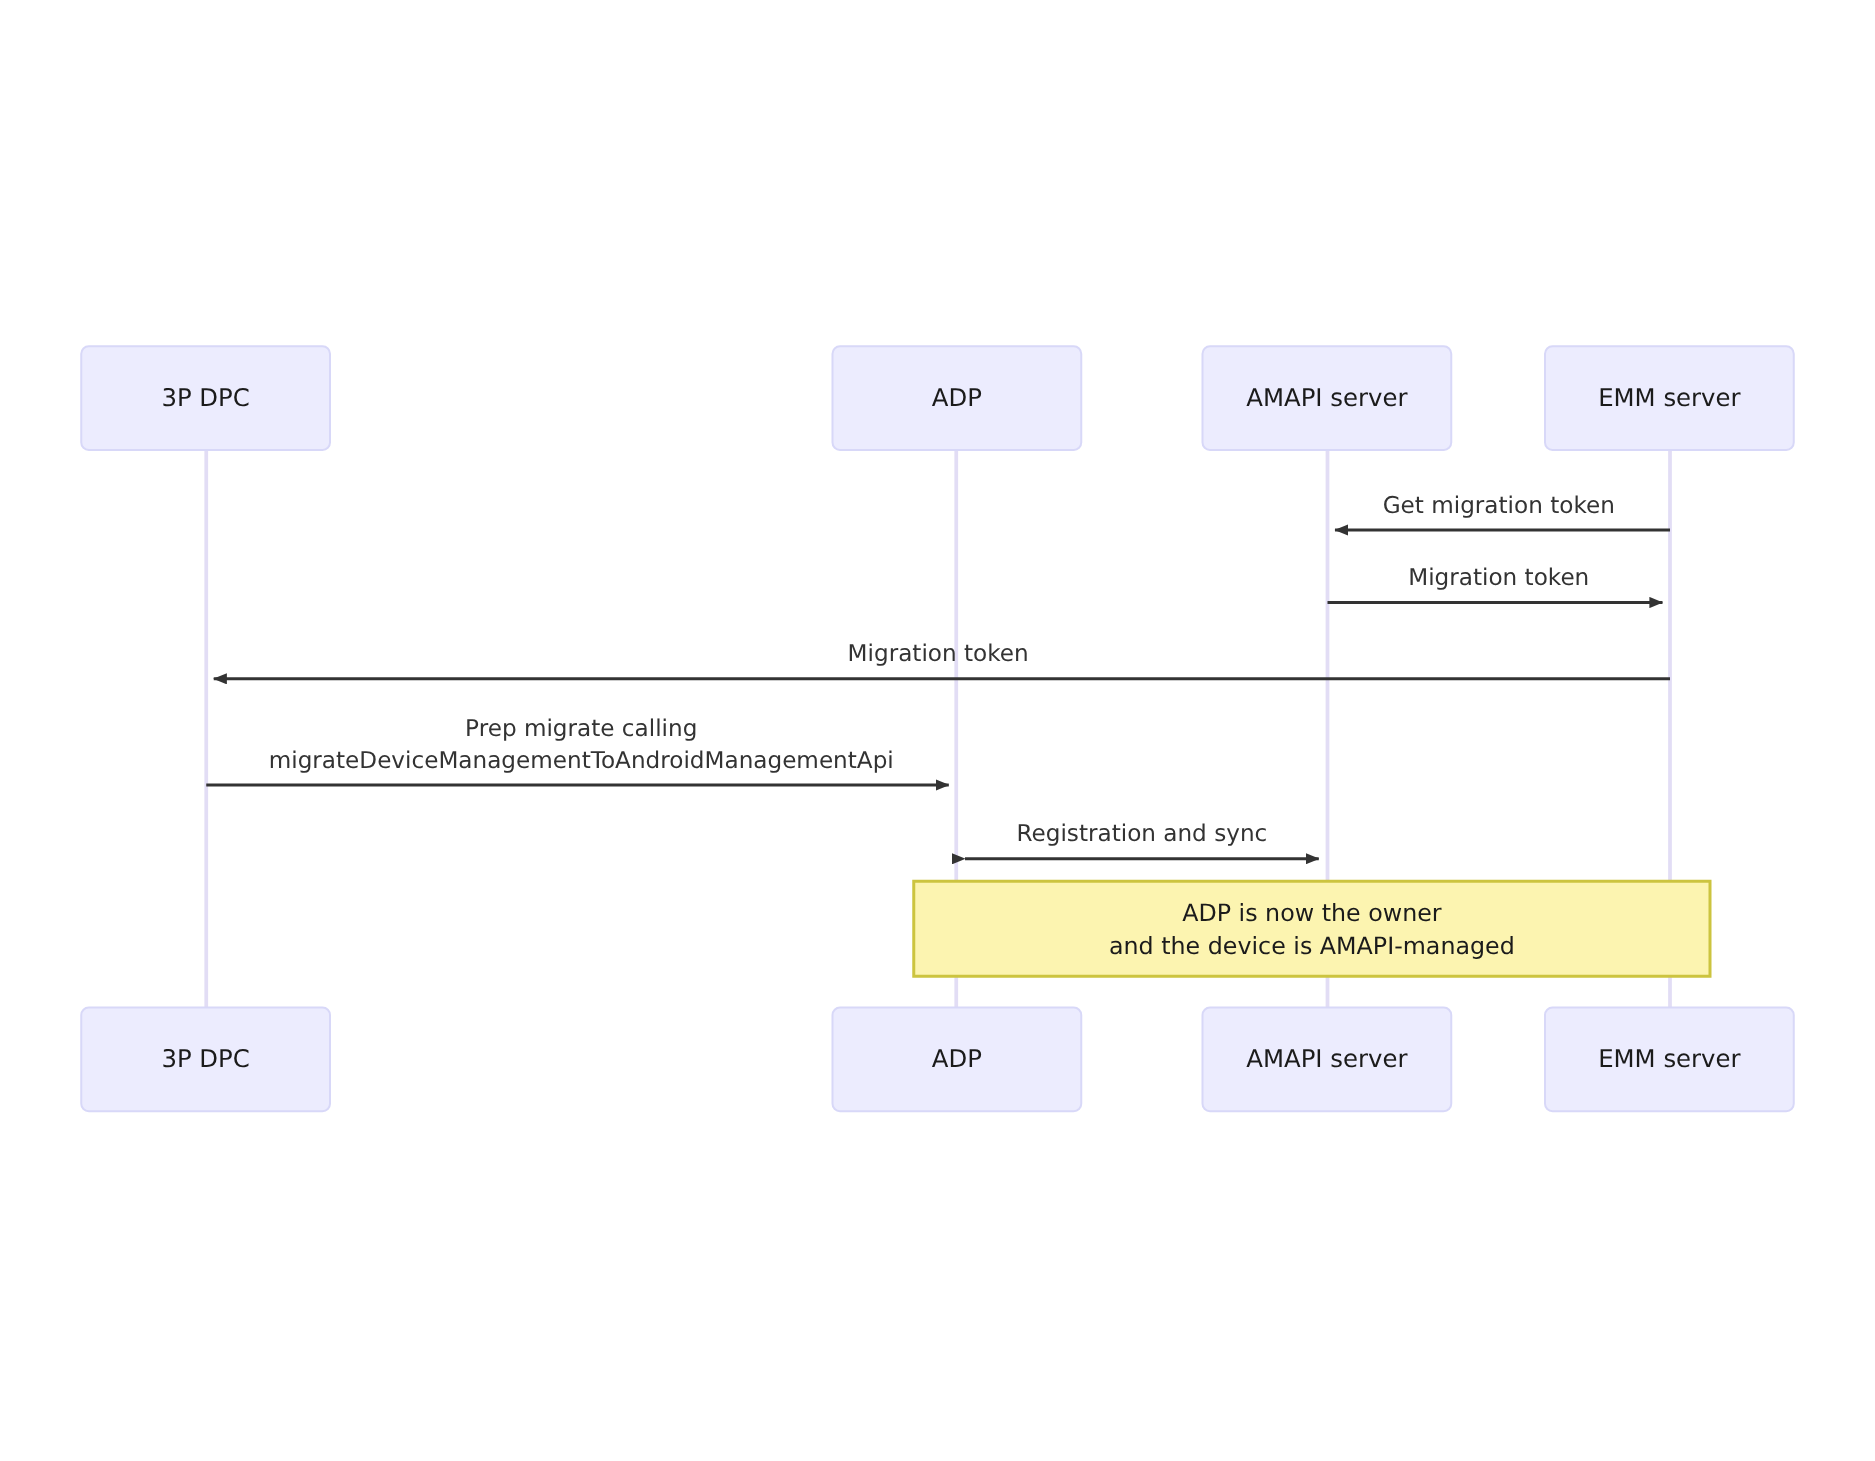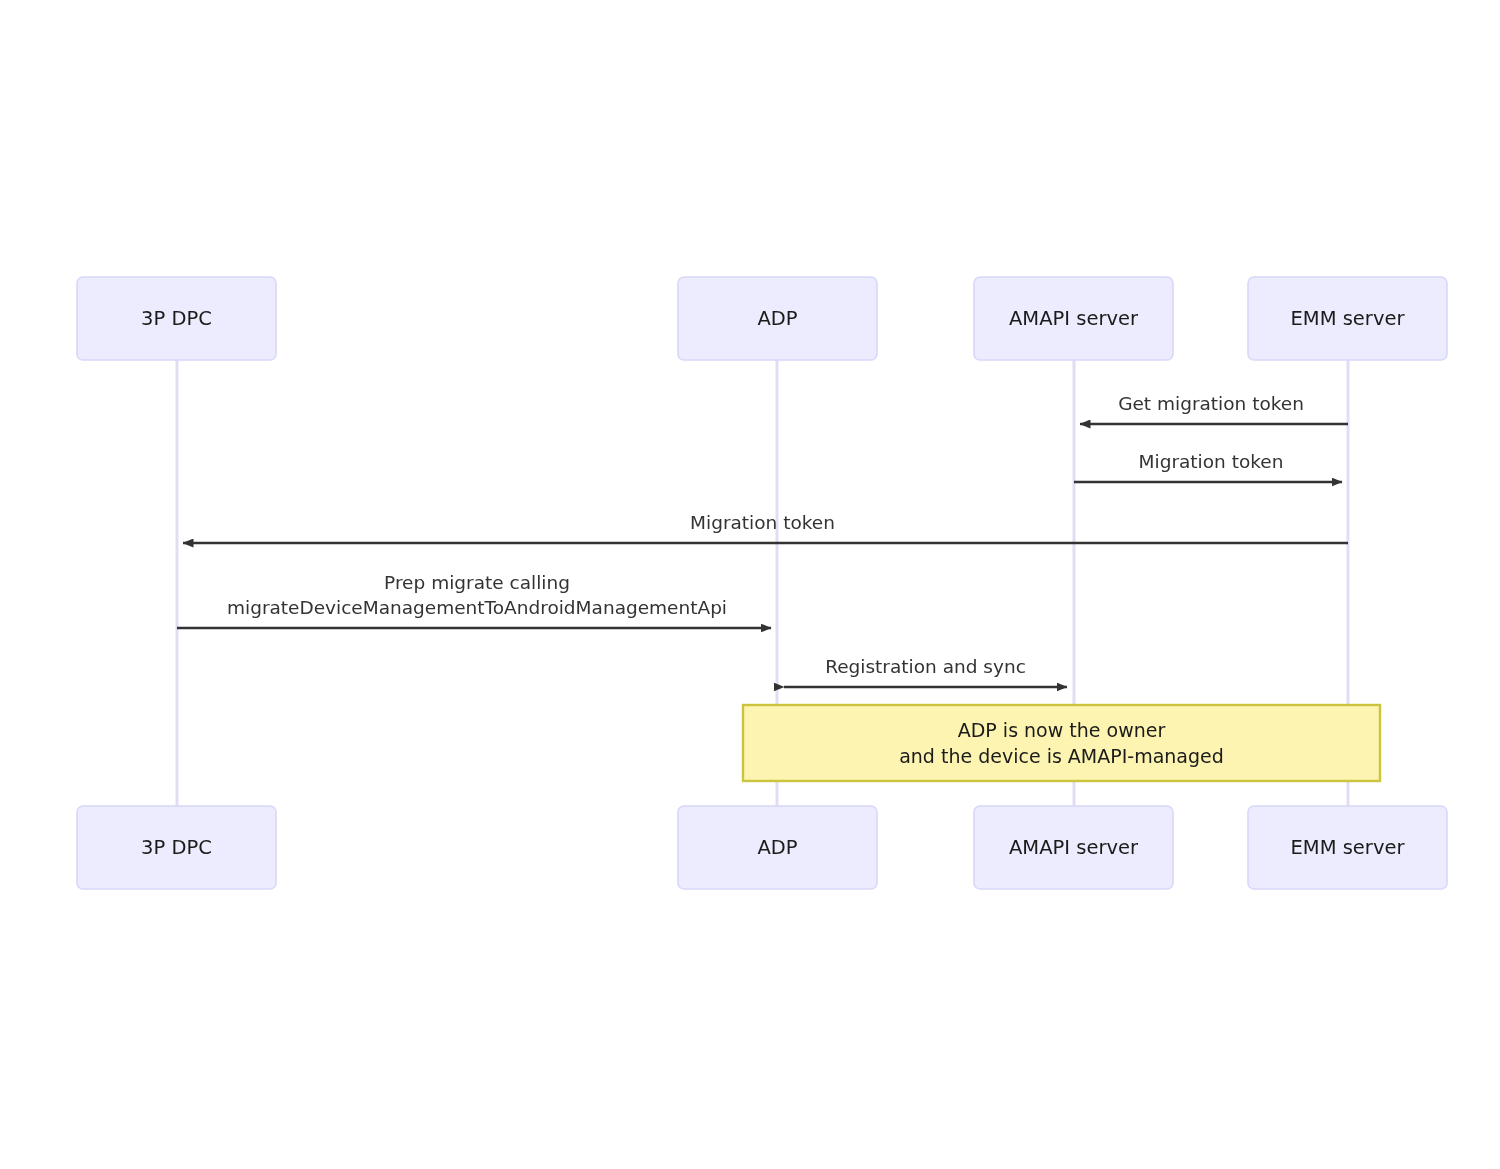--- a/index.html
+++ b/index.html
@@ -12,21 +12,20 @@
     width: 1500px;
     height: 1169px;
     position: relative;
     overflow: hidden;
     font-family: "DejaVu Sans", "Liberation Sans", sans-serif;
     color: #333333;
   }
   #diagram-root {
     position: absolute;
     inset: 0;
-    margin-left: 12px;
   }
   svg.diagram-svg {
     position: absolute;
     left: 0;
     top: 0;
     width: 1500px;
     height: 1169px;
     display: block;
   }
   .participant-box-rect {

